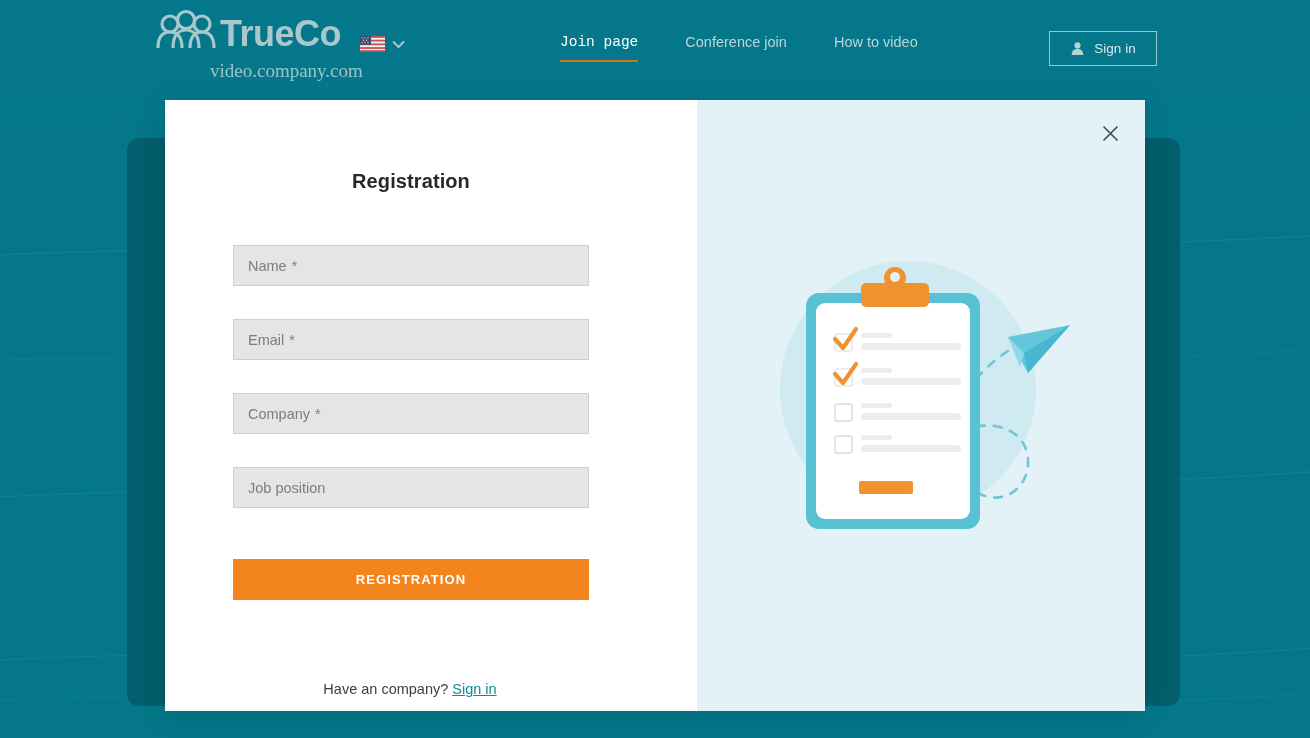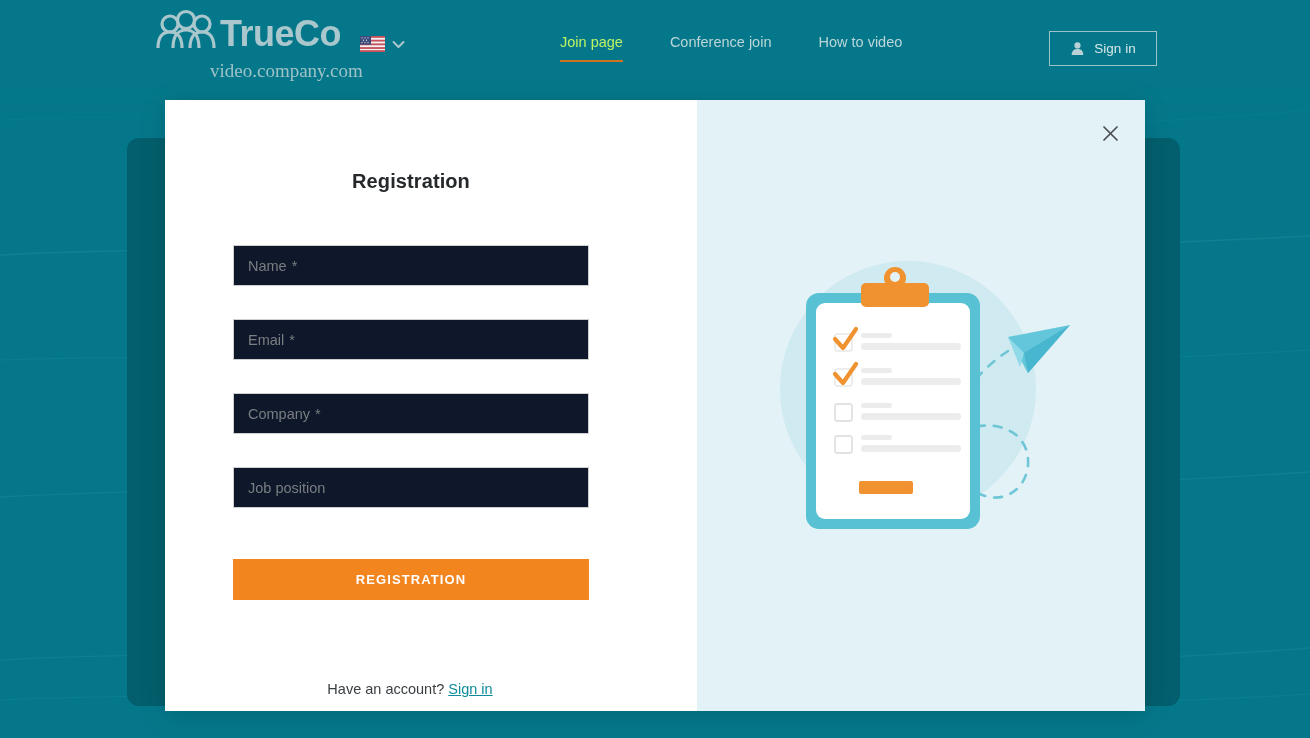--- a/index.html
+++ b/index.html
@@ -77,21 +77,21 @@
     gap: 47px;
   }
   .nav-item {
     position: relative;
     font-size: 14.5px;
     color: #bcd5d9;
     padding-bottom: 12px;
     cursor: pointer;
     white-space: nowrap;
   }
-  .nav-item.active { color: #bef264; }
+  .nav-item.active { color: #ffffff; font-family: Liberation Mono, monospace; }
   .nav-item.active::after {
     content: "";
     position: absolute;
     left: 0; right: 0; bottom: 0;
     height: 2.5px;
     background: #cf7320;
   }
 
   .signin-btn {
     position: absolute;
@@ -183,21 +183,21 @@
     color: #6e7376;
     text-align: center;
   }
   .ast { color: #f58220; }
 
   .field {
     position: relative;
     margin-top: 0;
     height: 41px;
     border: 1px solid #cfcfcf;
-    background: #0f172a;
+    background: #e5e5e5;
     display: flex;
     align-items: center;
     padding: 0 14px;
     cursor: text;
   }
   .f1 { margin-top: 52px; }
   .f2, .f3, .f4 { margin-top: 33px; }
   .field .ph {
     font-size: 14.5px;
     color: #797e81;
@@ -346,21 +346,21 @@
         </div>
 
         <div class="field f4">
           <span class="ph">Job position</span>
         </div>
 
         <button class="submit-btn">REGISTRATION</button>
       </div>
 
       <div class="have-account">
-        <span>Have an account?</span>
+        <span>Have an company?</span>
         <a>Sign in</a>
       </div>
     </div>
 
     <div class="modal-right">
 
       <div class="close-btn">
         <svg width="17" height="17" viewBox="0 0 17 17">
           <path d="M2,2 L15,15 M15,2 L2,15" stroke="#4a4f52" stroke-width="1.7" stroke-linecap="round"></path>
         </svg>

